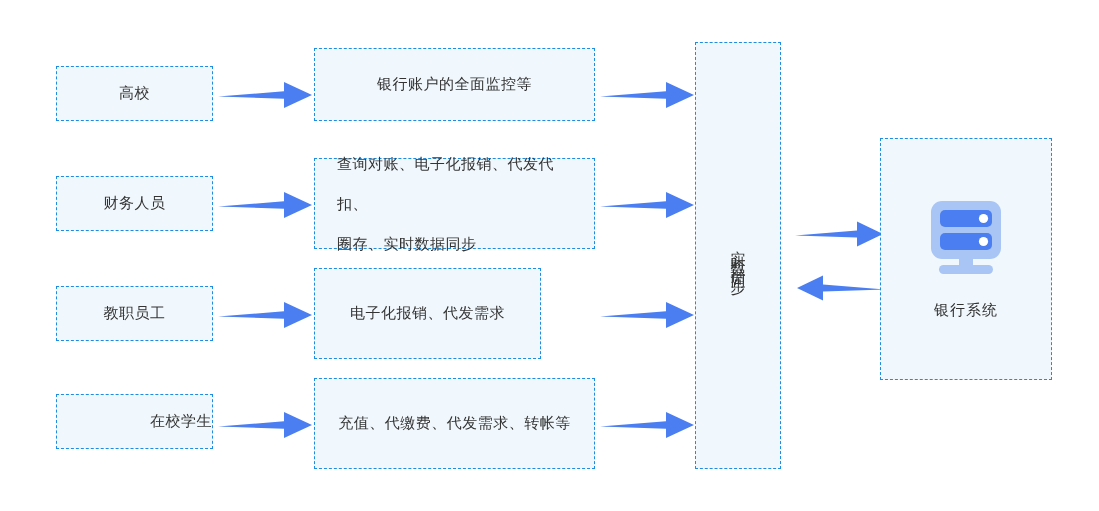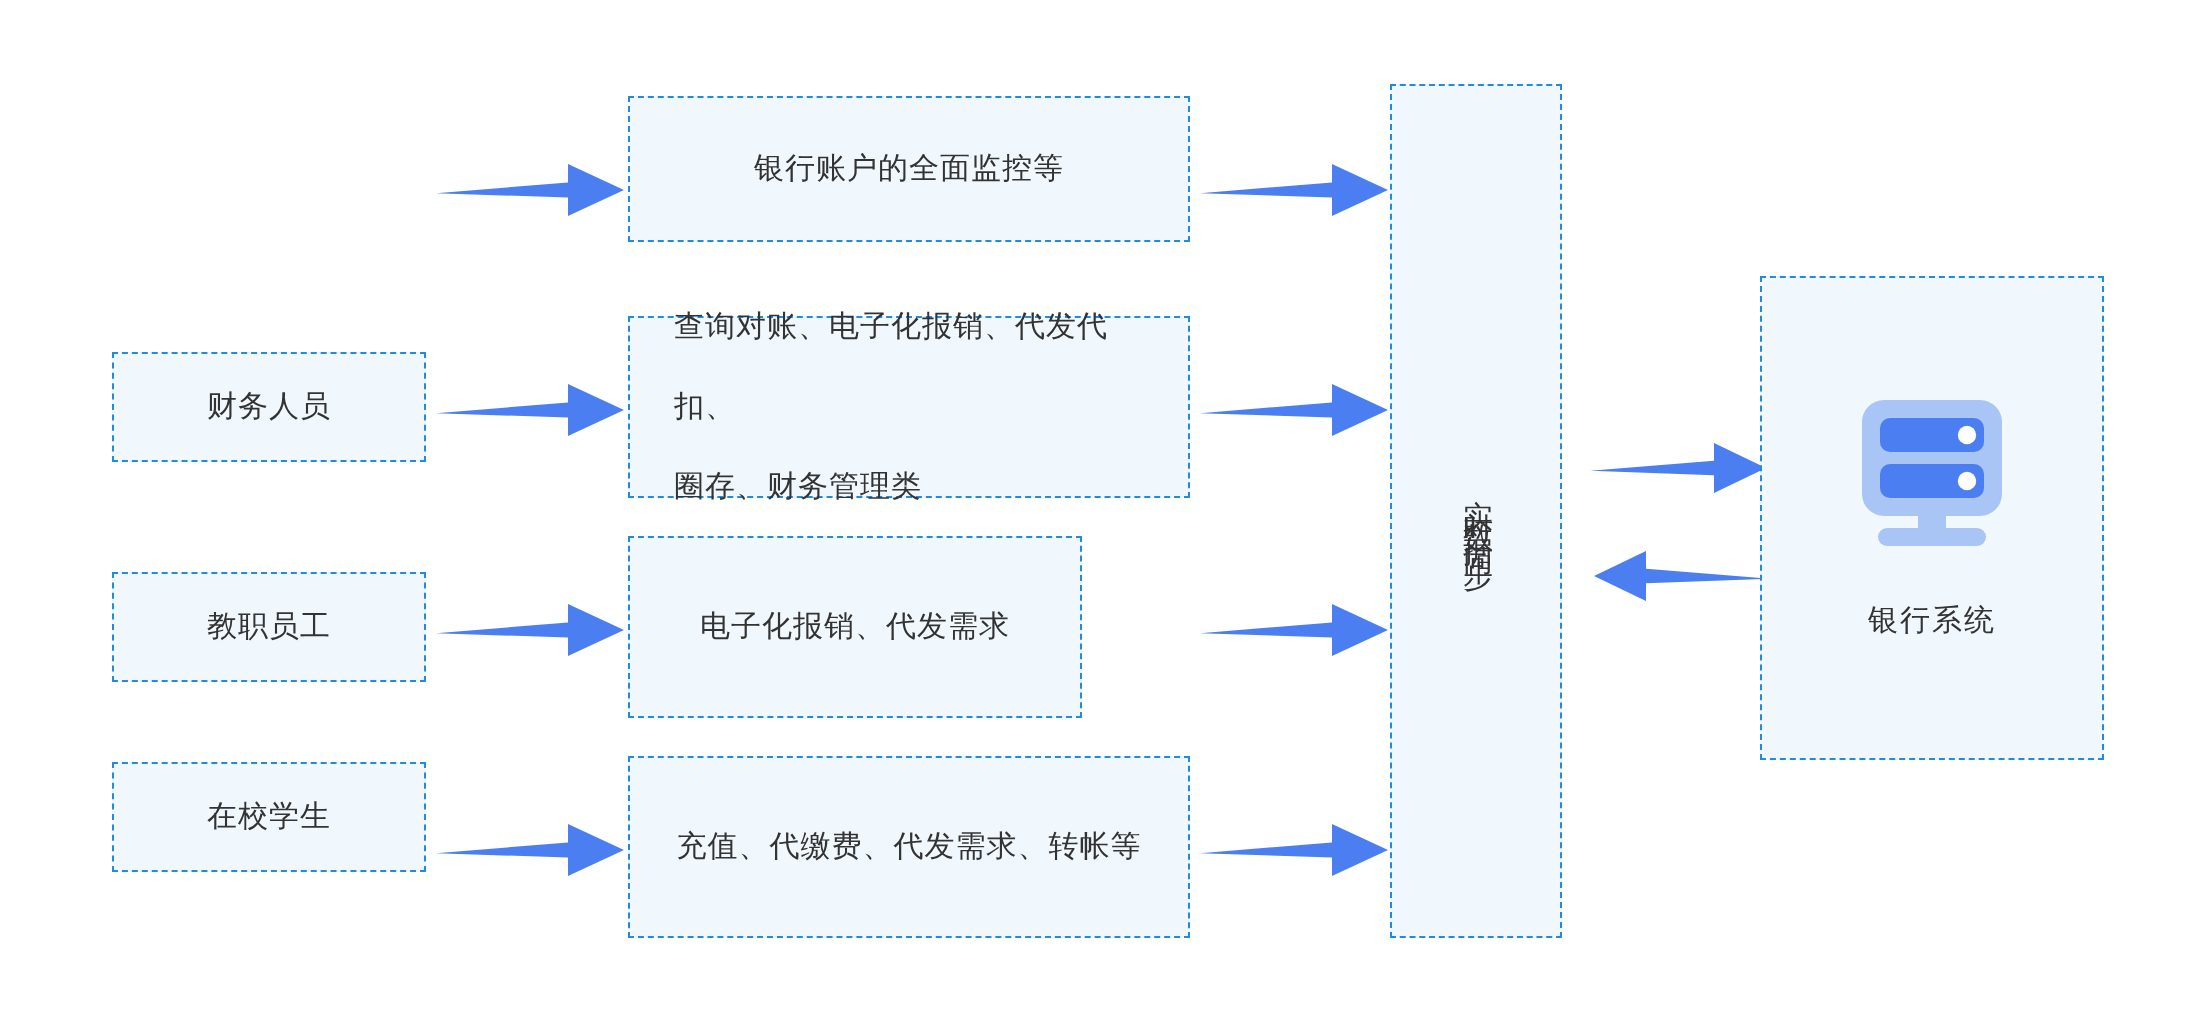--- a/index.html
+++ b/index.html
@@ -92,30 +92,33 @@
   .arrow {
     position: absolute;
   }
   .arrow svg { display: block; }
 </style>
 </head>
 <body>
 
 <div id="canvas">
 
+  <div class="node actor" style="left:56px; top:66px; width:157px; height:55px;">
+    <span>高校</span>
+  </div>
 
   <div class="node actor" style="left:56px; top:176px; width:157px; height:55px;">
     <span>财务人员</span>
   </div>
 
   <div class="node actor" style="left:56px; top:286px; width:157px; height:55px;">
     <span>教职员工</span>
   </div>
 
-  <div class="node actor" style="left:56px; top:381px; width:157px; height:55px;">
+  <div class="node actor" style="left:56px; top:394px; width:157px; height:55px;justify-content:flex-end;">
     <span>在校学生</span>
   </div>
 
   <div class="arrow" style="left:218px; top:78px;">
     <svg width="96" height="34" viewBox="0 0 96 34">
       <path d="M0 18.6 L66 13.2 L66 4 L94 17 L66 30 L66 20.8 Z" fill="#4b7ef0"></path>
     </svg>
   </div>
   <div class="arrow" style="left:218px; top:188px;">
     <svg width="96" height="34" viewBox="0 0 96 34">
@@ -133,21 +136,21 @@
     </svg>
   </div>
 
   <div class="node service" style="left:314px; top:48px; width:281px; height:73px;">
     <span class="svc-text">银行账户的全面监控等</span>
   </div>
 
   <div class="node service wrap" style="left:314px; top:158px; width:281px; height:91px;">
     <div>
       <span class="svc-text">查询对账、电子化报销、代发代扣、</span>
-      <span class="svc-text">圈存、财务管理类</span>
+      <span class="svc-text">圈存、实时数据同步</span>
     </div>
   </div>
 
   <div class="node service" style="left:314px; top:268px; width:227px; height:91px;">
     <span class="svc-text">电子化报销、代发需求</span>
   </div>
 
   <div class="node service" style="left:314px; top:378px; width:281px; height:91px;">
     <span class="svc-text">充值、代缴费、代发需求、转帐等</span>
   </div>

